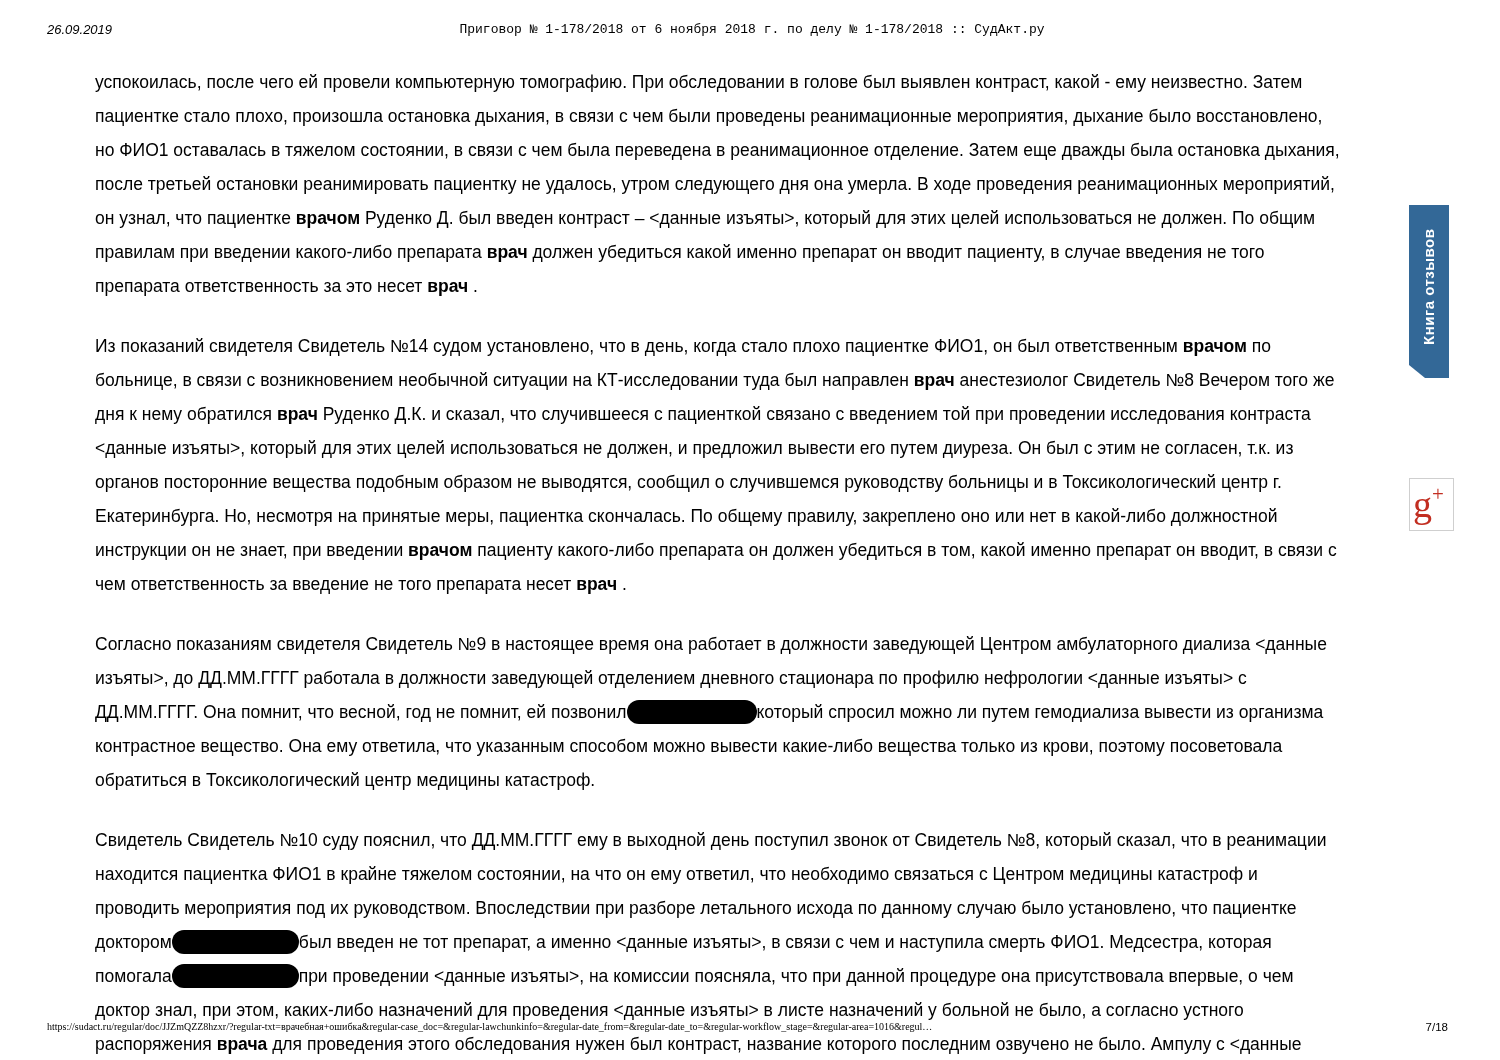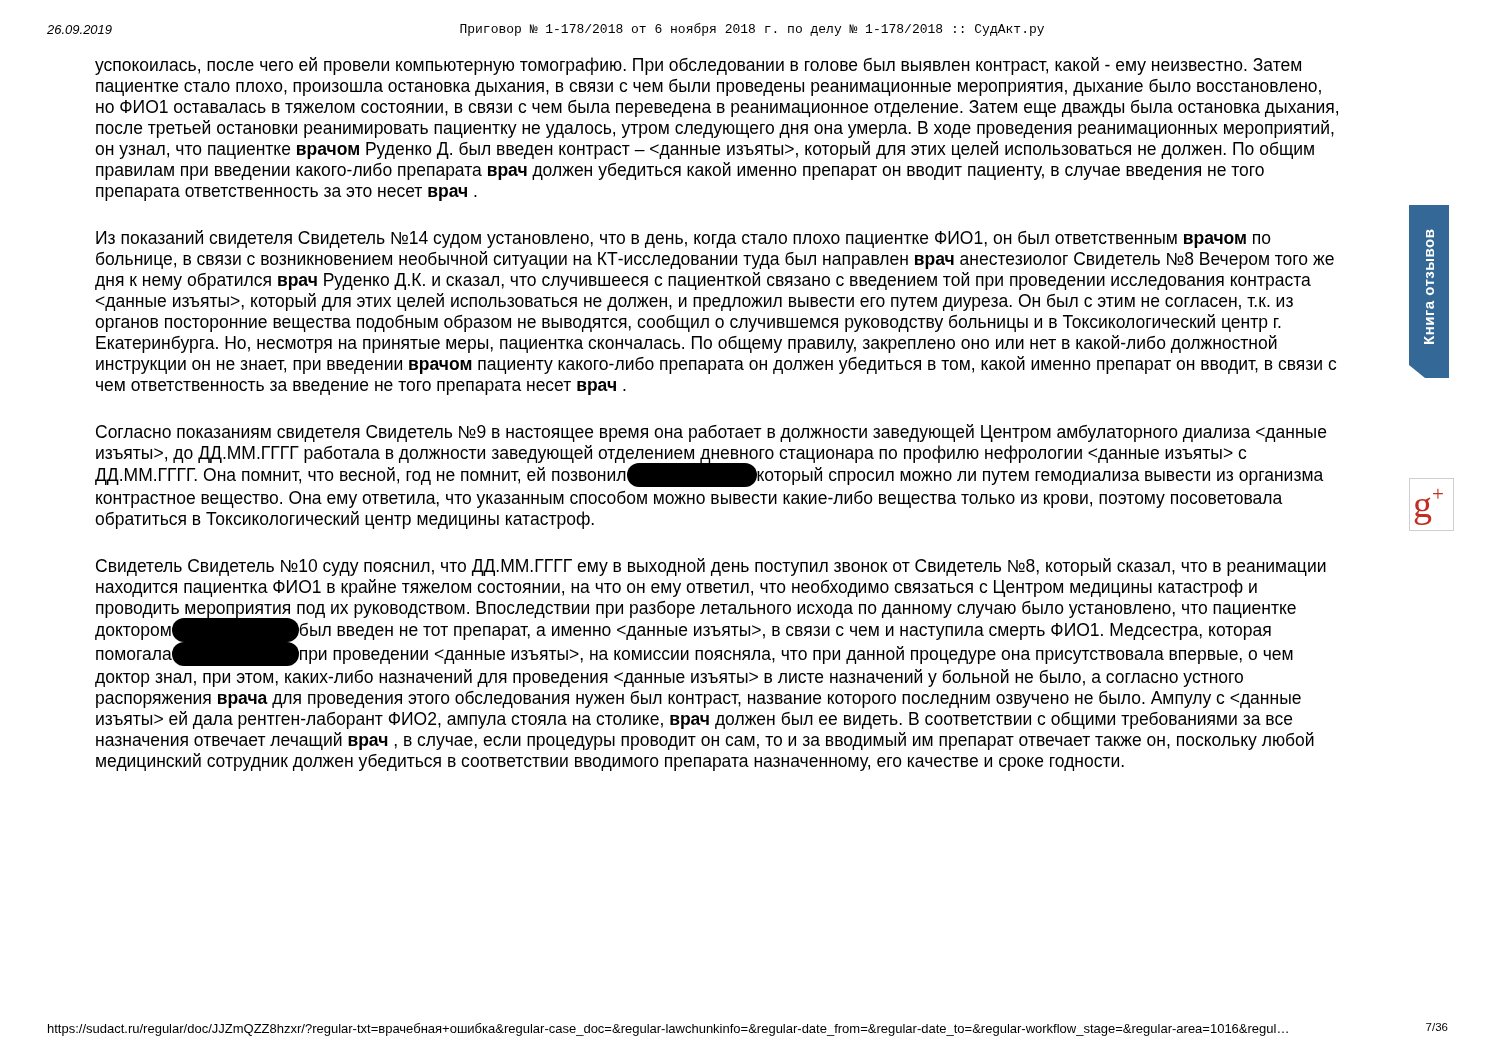--- a/index.html
+++ b/index.html
@@ -11,21 +11,21 @@
   .header-date {
     position:absolute; top:22px; left:47px; font-size:13px; white-space:nowrap;font-style:italic;
   }
   .header-title {
     position:absolute; top:22px; left:4px; right:0; text-align:center; font-size:13px;font-family:Liberation Mono, monospace;
   }
   .doc {
     position:absolute; top:55px; left:95px; width:1248px;
   }
   .para {
-    margin:0 0 26px 0; font-size:17.5px; line-height:21px; letter-spacing:0;
+    margin:10px 0 26px 0; font-size:17.5px; line-height:34px; letter-spacing:0;
   }
   .para b { font-weight:bold; }
   .redaction {
     display:inline-block; height:24px; background:#000;
     border-radius:12px; vertical-align:middle; position:relative; top:-1px;
   }
   .feedback-tab {
     position:absolute; left:1409px; top:205px; width:40px; height:173px;
     background:#336897; cursor:pointer;
     clip-path: polygon(0 0, 100% 0, 100% 100%, 16px 100%, 0 calc(100% - 13px));
@@ -44,21 +44,21 @@
   }
   .gplus-g {
     font-family:"Liberation Serif", serif; color:#c22e21;
     font-size:38px; line-height:0.9;
   }
   .gplus-plus {
     font-family:"Liberation Serif", serif; color:#c22e21;
     font-size:21px; position:relative; top:-10px; left:0px;
   }
   .footer-url {
-    position:absolute; left:47px; top:1021px; font-size:13px; white-space:nowrap;
+    position:absolute; left:47px; top:1021px; font-size:10px; white-space:nowrap;font-family:Liberation Serif, serif;
   }
   .footer-page {
     position:absolute; right:52px; top:1021px; font-size:11.5px;
   }
 </style>
 </head>
 <body>
 
 <div class="header-date">26.09.2019</div>
 <div class="header-title">Приговор № 1-178/2018 от 6 ноября 2018 г. по делу № 1-178/2018 :: СудАкт.ру</div>
@@ -73,13 +73,13 @@
 <div class="feedback-tab" style="background: rgb(51, 104, 151);">
   <span class="feedback-tab-label">Книга отзывов</span>
 </div>
 
 <div class="gplus-box">
   <span class="gplus-g" style="color: rgb(194, 46, 33);">g</span>
     <span class="gplus-plus" style="color: rgb(194, 46, 33);">+</span>
 </div>
 
 <div class="footer-url">https://sudact.ru/regular/doc/JJZmQZZ8hzxr/?regular-txt=врачебная+ошибка&amp;regular-case_doc=&amp;regular-lawchunkinfo=&amp;regular-date_from=&amp;regular-date_to=&amp;regular-workflow_stage=&amp;regular-area=1016&amp;regul…</div>
-<div class="footer-page">7/36</div>
+<div class="footer-page">7/18</div>
 
 </body></html>

